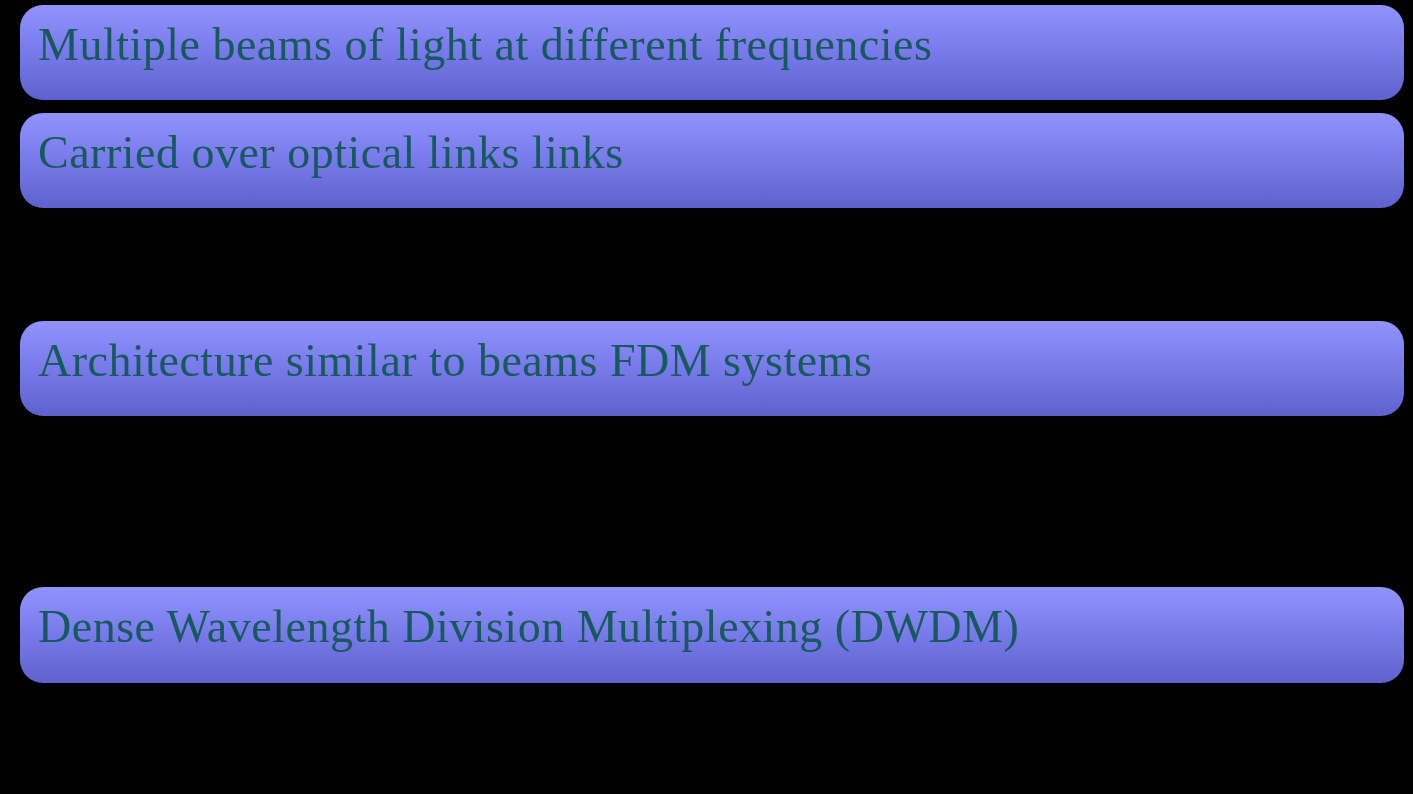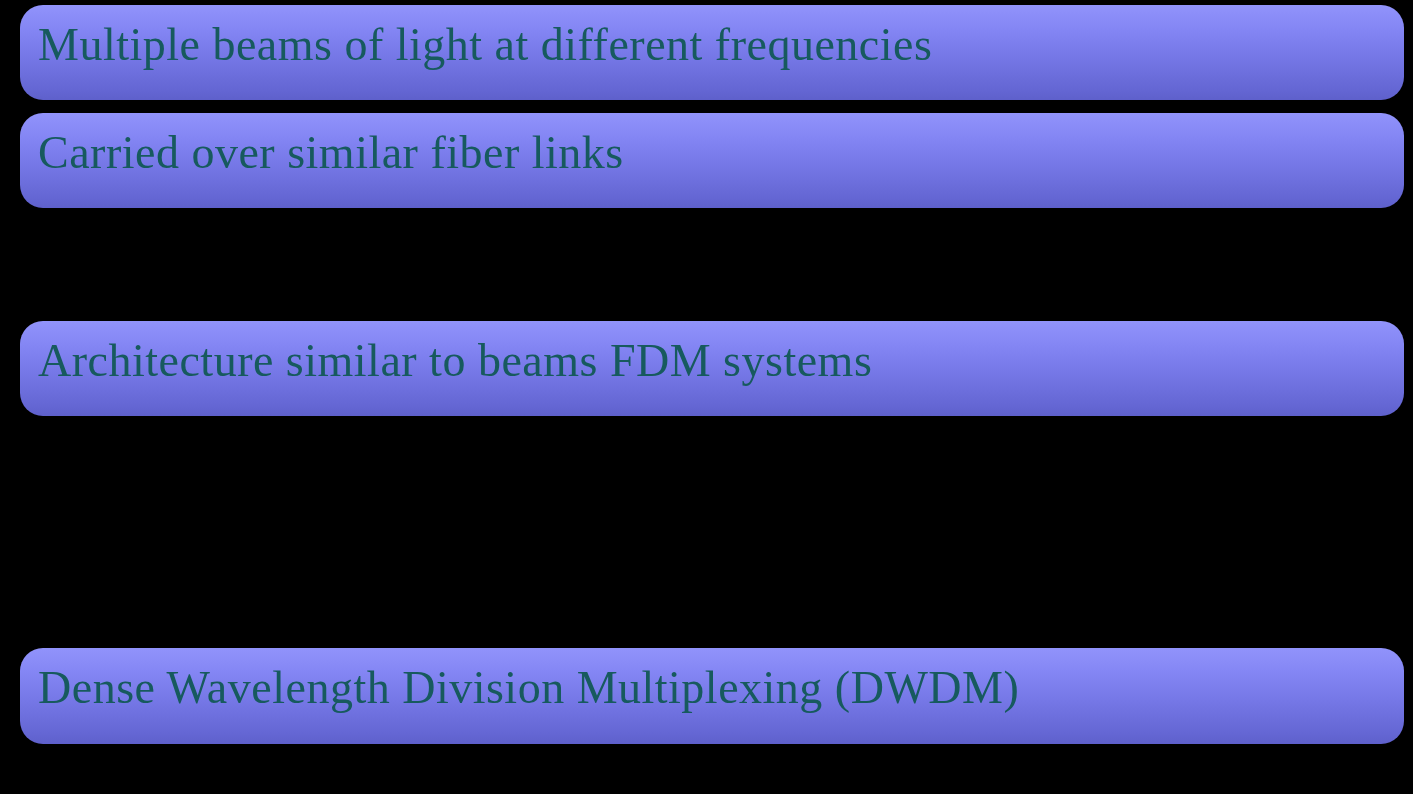--- a/index.html
+++ b/index.html
@@ -39,24 +39,24 @@
 </head>
 <body>
 
 <div id="canvas">
   <div id="bars-container">
   <div class="bullet-bar" style="top: 5px; height: 95px;">
     <span class="bullet-label">Multiple beams of light at different frequencies</span>
   </div>
 
   <div class="bullet-bar" style="top: 113px; height: 95px;">
-    <span class="bullet-label">Carried over similar fiber links</span>
+    <span class="bullet-label">Carried over optical links links</span>
   </div>
 
   <div class="bullet-bar" style="top: 321px; height: 95px;">
     <span class="bullet-label">Architecture similar to beams FDM systems</span>
   </div>
 
-  <div class="bullet-bar" style="top: 648px; height: 96px;">
+  <div class="bullet-bar" style="top: 587px; height: 96px;">
     <span class="bullet-label">Dense Wavelength Division Multiplexing (DWDM)</span>
   </div>
 </div>
 </div>
 
 </body></html>

